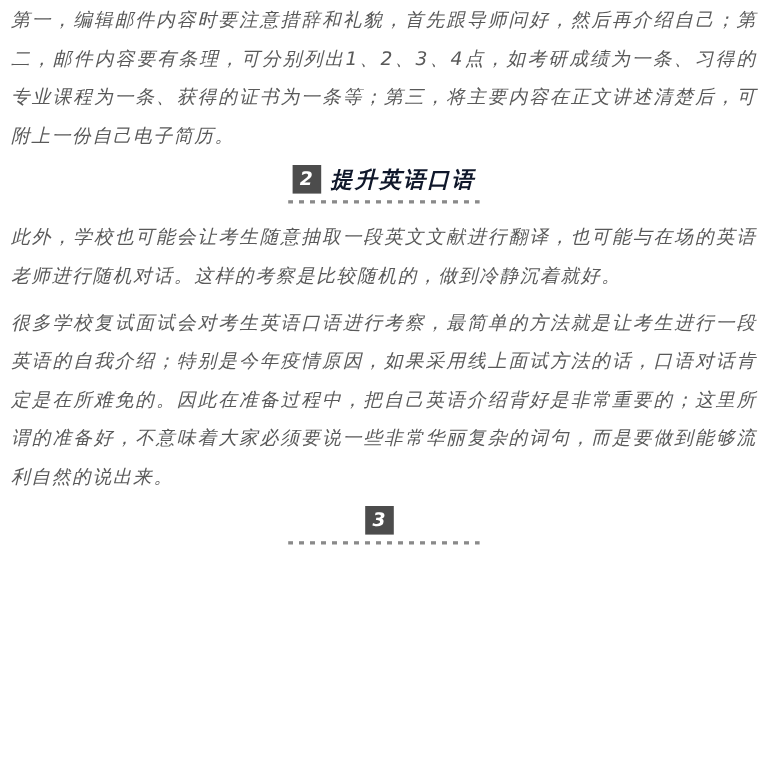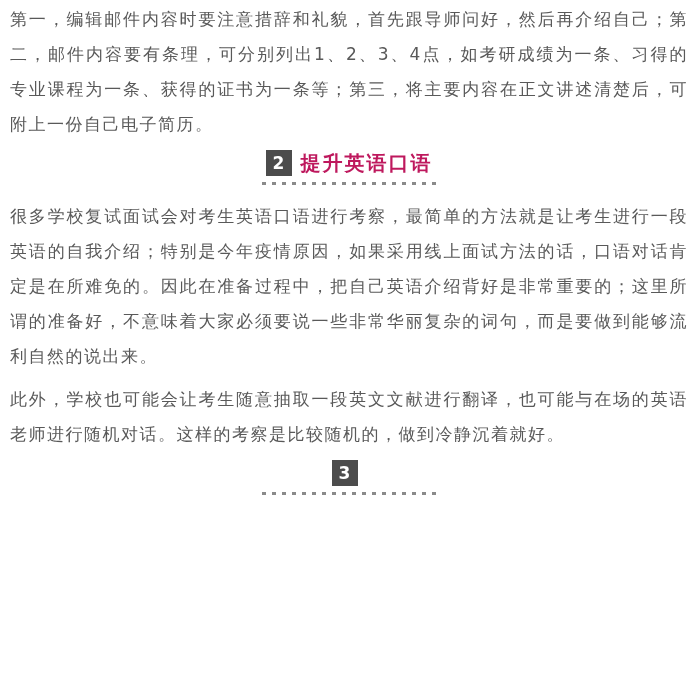--- a/index.html
+++ b/index.html
@@ -1,15 +1,15 @@
 <!DOCTYPE html>
 <html><head>
 <meta charset="utf-8">
 <style>
-  * { box-sizing: border-box; }
+  * { box-sizing: border-box; font-style: italic; }
   html, body {
     margin: 0;
     padding: 0;
     background: #ffffff;
   }
   body {
     width: 697px;
     height: 697px;
     overflow: hidden;
     font-family: "DejaVu Sans", "Liberation Sans", sans-serif;
@@ -45,21 +45,21 @@
     background: #4c4c4c;
     color: #ffffff;
     font-size: 17px;
     font-weight: bold;
     margin-right: 9px;
     flex: 0 0 auto;
   }
   .section-title {
     font-size: 20px;
     font-weight: bold;
-    color: #be185d;
+    color: #0f172a;
     letter-spacing: 2px;
     line-height: 26px;
   }
   .dash-line {
     width: 174px;
     height: 3px;
     margin: 6px auto 14px auto;
     background: repeating-linear-gradient(
       to right,
       #8a8a8a 0px, #8a8a8a 4px,
@@ -74,23 +74,23 @@
 
   <p class="body-text">第一，编辑邮件内容时要注意措辞和礼貌，首先跟导师问好，然后再介绍自己；第二，邮件内容要有条理，可分别列出1、2、3、4点，如考研成绩为一条、习得的专业课程为一条、获得的证书为一条等；第三，将主要内容在正文讲述清楚后，可附上一份自己电子简历。</p>
 
 
   <div class="section-header">
     <span class="section-badge">2</span>
     <span class="section-title">提升英语口语</span>
   </div>
   <div class="dash-line"></div>
 
+  <p class="body-text">此外，学校也可能会让考生随意抽取一段英文文献进行翻译，也可能与在场的英语老师进行随机对话。这样的考察是比较随机的，做到冷静沉着就好。</p>
+
   <p class="body-text">很多学校复试面试会对考生英语口语进行考察，最简单的方法就是让考生进行一段英语的自我介绍；特别是今年疫情原因，如果采用线上面试方法的话，口语对话肯定是在所难免的。因此在准备过程中，把自己英语介绍背好是非常重要的；这里所谓的准备好，不意味着大家必须要说一些非常华丽复杂的词句，而是要做到能够流利自然的说出来。</p>
-
-  <p class="body-text">此外，学校也可能会让考生随意抽取一段英文文献进行翻译，也可能与在场的英语老师进行随机对话。这样的考察是比较随机的，做到冷静沉着就好。</p>
 
   <div class="section-header">
     <span class="section-badge">3</span>
   </div>
   <div class="dash-line"></div>
 
 
 </div>
 
 </body></html>

